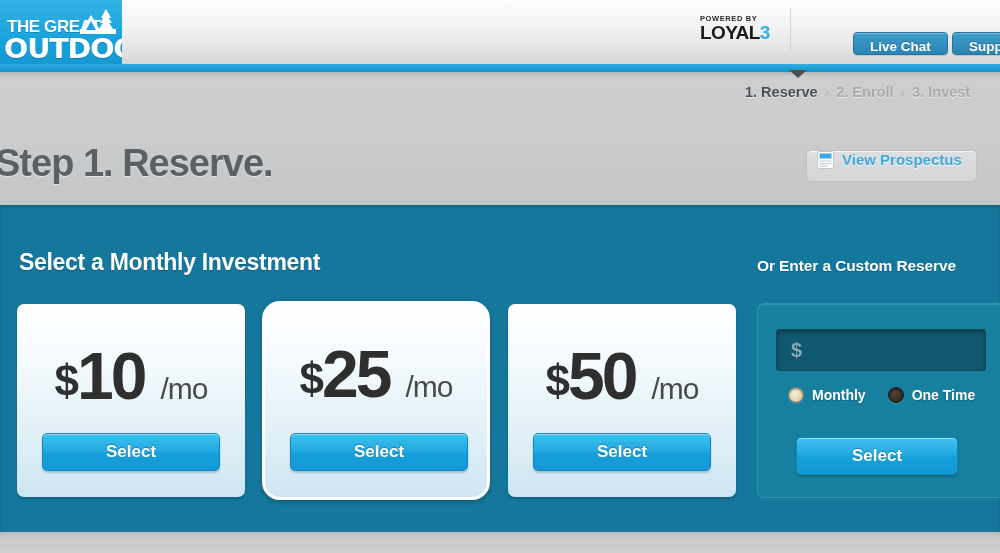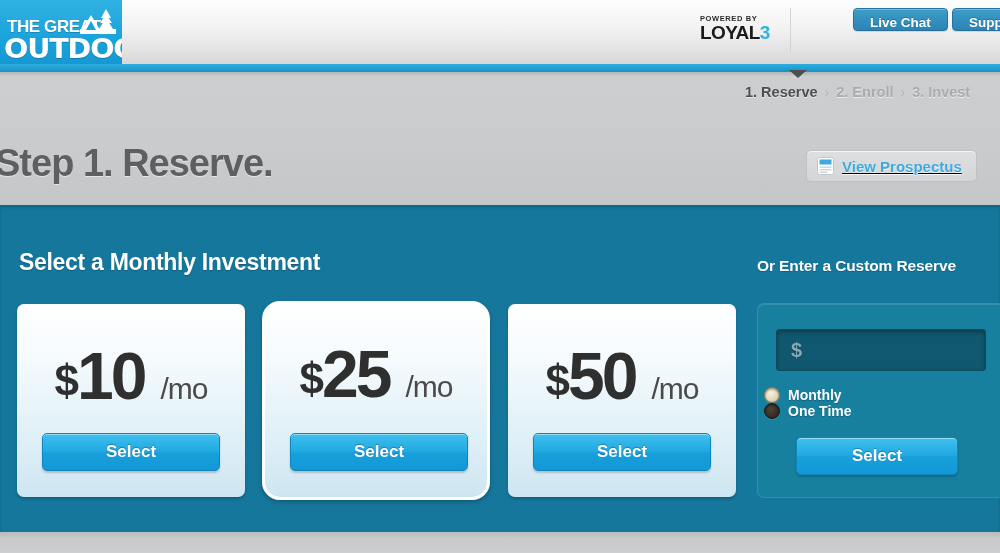--- a/index.html
+++ b/index.html
@@ -93,21 +93,21 @@
   }
   .loyal3 .three { color: #31b1e3; }
   .header-divider {
     position: absolute;
     left: 790px; top: 8px;
     width: 1px; height: 44px;
     background: #d3d3d3;
   }
   .hdr-btn {
     position: absolute;
-    top: 8px;
+    top: 32px;
     height: 23px;
     line-height: 27px;
     padding: 0 16px;
     border-radius: 4px;
     background: linear-gradient(to bottom, #3d9dc9 0%, #2b84b4 100%);
     border: 1px solid #27719c;
     color: #ffffff;
     font-size: 13.5px;
     font-weight: bold;
     text-align: center;
@@ -181,25 +181,24 @@
   }
   .prospectus-btn {
     position: absolute;
     left: 806px; top: 150px;
     height: 32px;
     padding: 0 14px 0 10px;
     border-radius: 5px;
     background: linear-gradient(to bottom, #dedfe0 0%, #d3d5d6 100%);
     border: 1px solid #c0c2c3;
     display: flex;
-    align-items: center;
+    align-items: flex-start;
     box-sizing: border-box;
     box-shadow: inset 0 1px 0 rgba(255,255,255,0.7);
     white-space: nowrap;
-    text-decoration: underline;
   }
   .prospectus-icon {
     width: 17px; height: 18px;
     margin-right: 8px;
     flex: 0 0 auto;
   }
   .prospectus-label {
     font-size: 15px;
     font-weight: bold;
     color: #3ea9dd;
@@ -341,24 +340,23 @@
   }
   .custom-input-ph {
     font-size: 20px;
     font-weight: bold;
     color: #86a9b6;
     text-shadow: 0 1px 0 rgba(0,0,0,0.3);
     font-family: "Liberation Sans", sans-serif;
   }
   .radio-row {
     position: absolute;
-    left: 6px; top: 83px;
-    display: flex;
-    white-space: nowrap;
-    flex-direction: column;
+    left: 30px; top: 83px;
+    display: flex;
+    white-space: nowrap;
   }
   .radio-opt {
     display: flex;
     align-items: center;
     margin-right: 22px;
   }
   .radio-dot {
     width: 14px; height: 14px;
     border-radius: 50%;
     margin-right: 8px;

